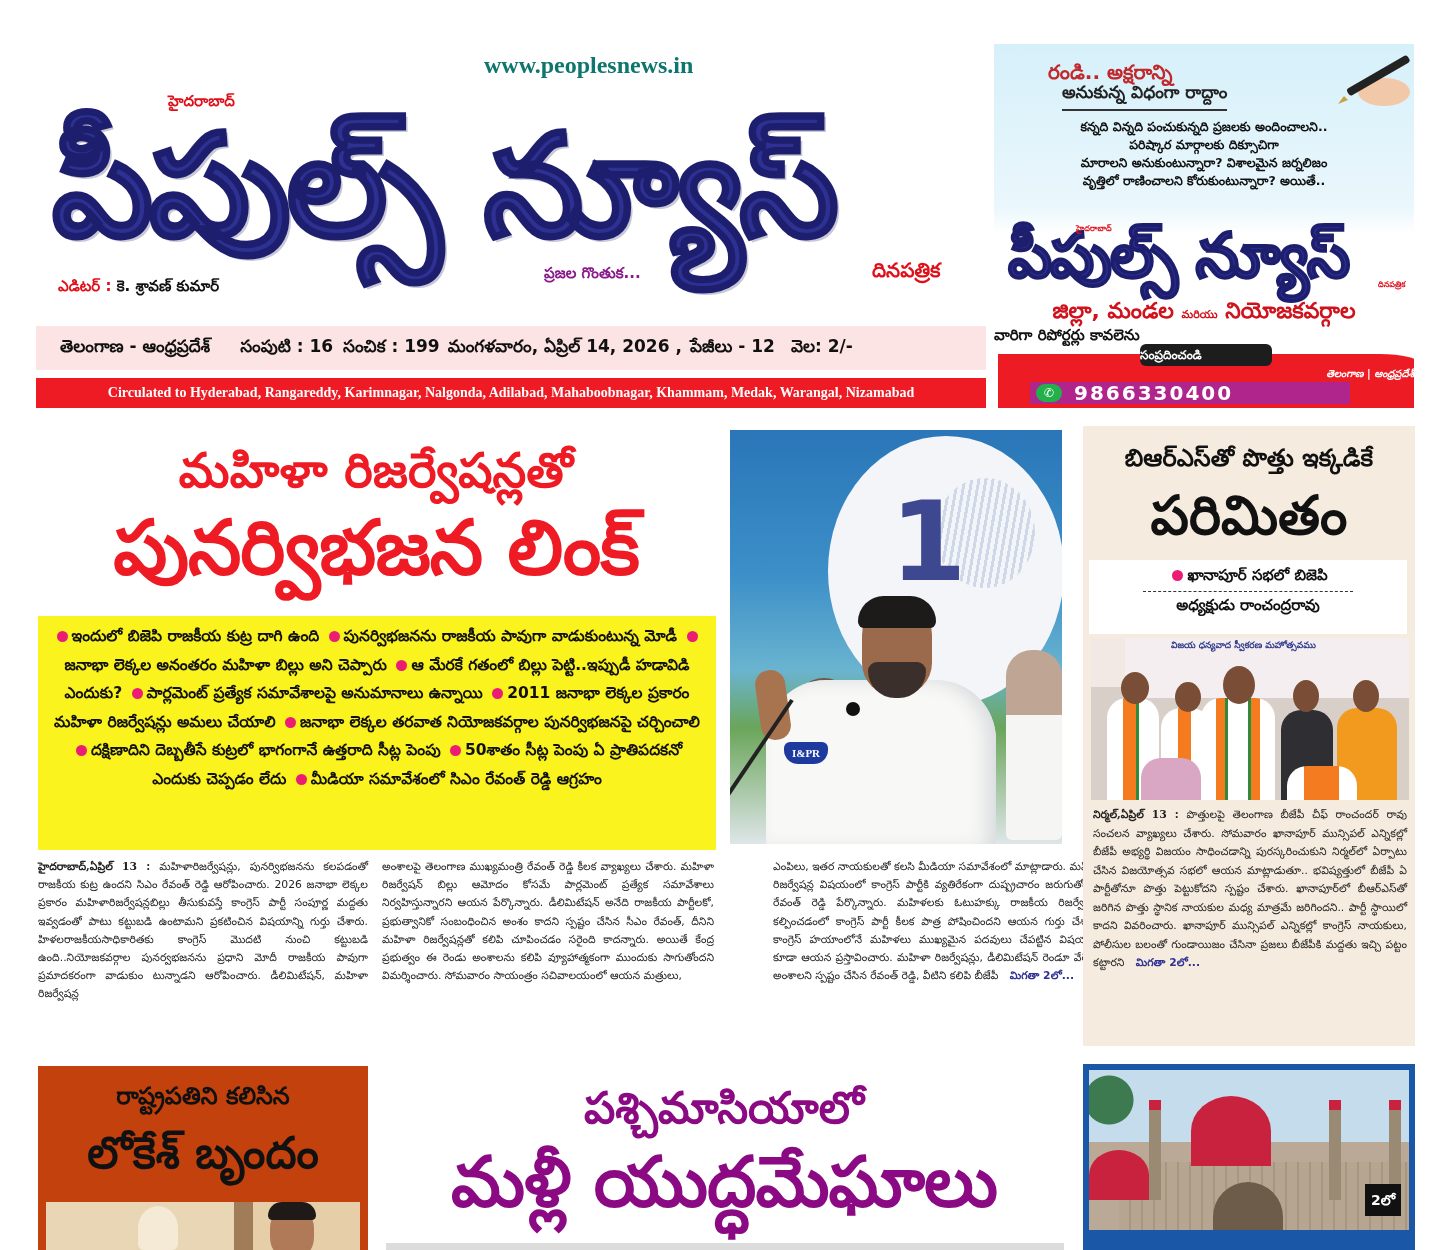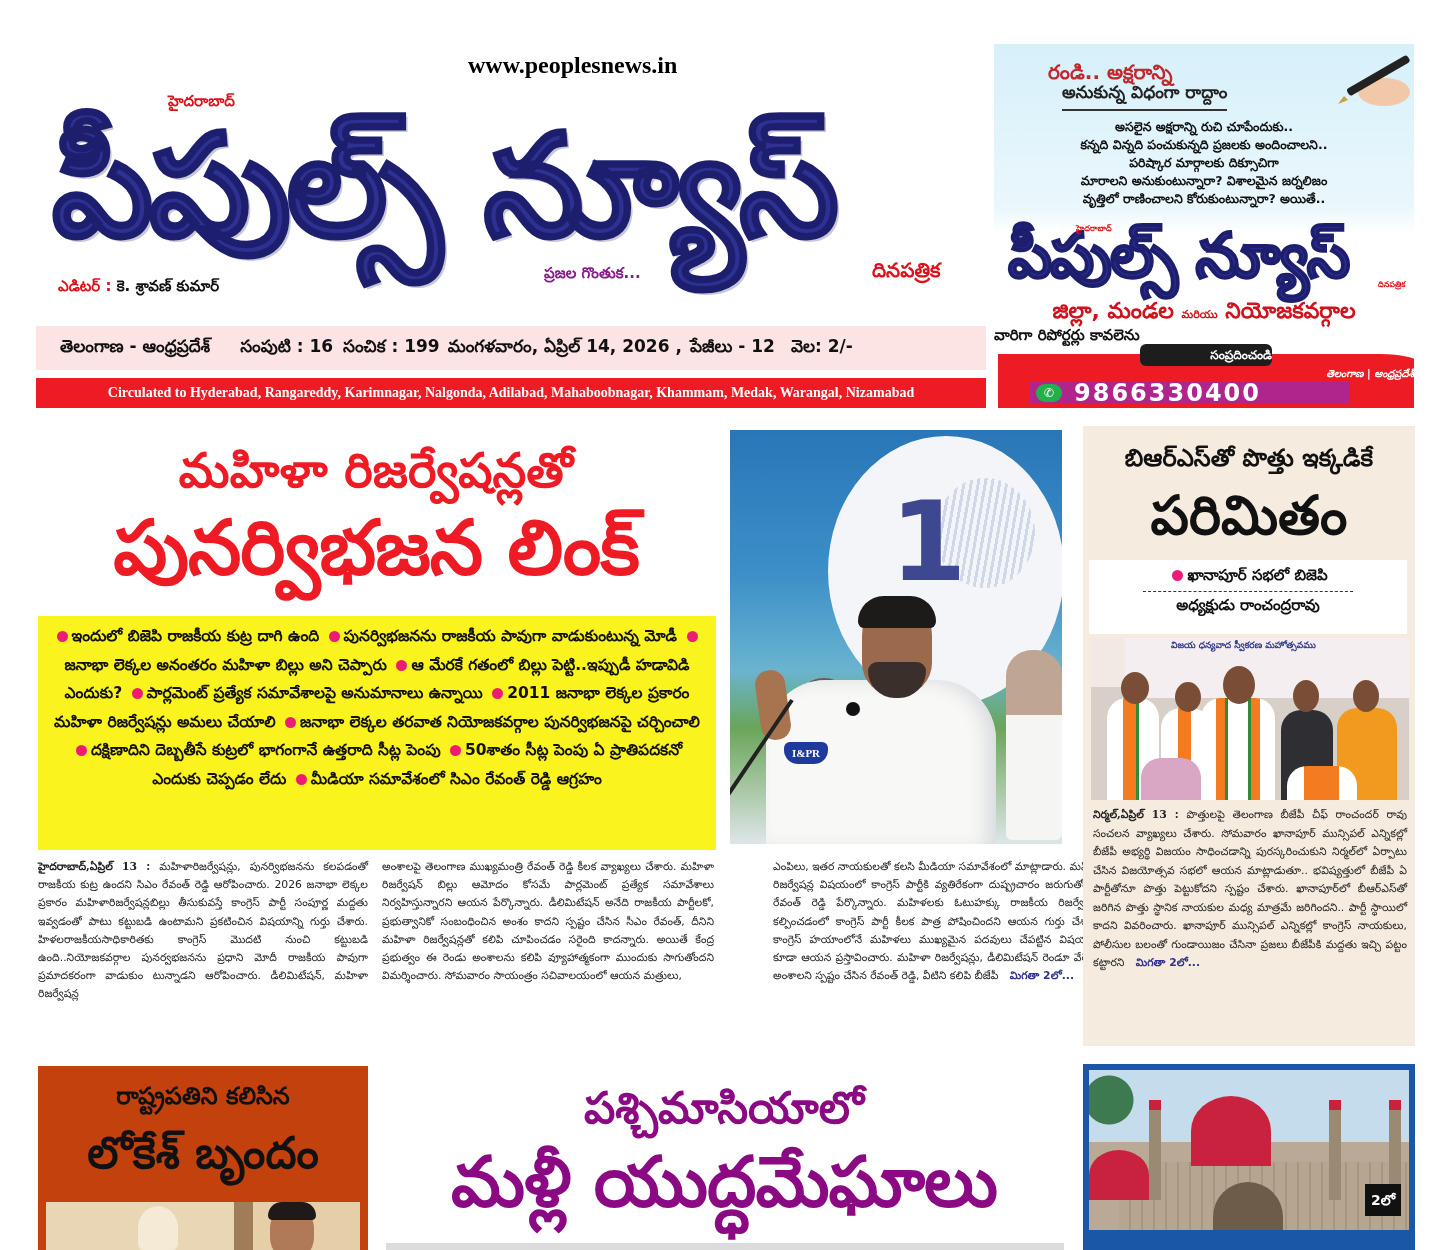--- a/index.html
+++ b/index.html
@@ -1,21 +1,21 @@
 <!DOCTYPE html>
 <html><head>
 <meta charset="utf-8">
 <style>
   * { box-sizing: border-box; margin: 0; padding: 0; }
   html, body { width: 1450px; height: 1250px; overflow: hidden; background: #ffffff; }
   body { font-family: "DejaVu Sans", sans-serif; color: #111; position: relative; }
 
   
   .masthead { position: absolute; left: 36px; top: 44px; width: 950px; height: 280px; }
-  .site-url { position: absolute; left: 432px; top: 8px; font-family: "Liberation Serif", serif; font-weight: bold; font-size: 24px; color: #000000; }
+  .site-url { position: absolute; left: 448px; top: 8px; font-family: "Liberation Serif", serif; font-weight: bold; font-size: 24px; color: #0f766e; }
   .city-tag { position: absolute; left: 132px; top: 48px; font-size: 15px; font-weight: bold; color: #e0101a; }
   .logo-text { position: absolute; left: 16px; top: 52px; font-family: "DejaVu Sans", sans-serif; font-weight: bold; font-size: 142px; line-height: 180px; color: #2e3192;
     -webkit-text-stroke: 3px #1d1f6e; text-shadow: 0 0 0 #fff, 3px 3px 0 #c8c8d8; letter-spacing: -4px; white-space: nowrap; }
   .editor { position: absolute; left: 22px; top: 233px; font-size: 15px; font-weight: bold; }
   .editor .lbl { color: #e0101a; }
   .editor .nm { color: #111; }
   .tagline { position: absolute; left: 508px; top: 220px; font-size: 15px; color: #8a1b8c; font-weight: bold; }
   .daily { position: absolute; left: 836px; top: 214px; font-size: 20px; color: #e0101a; font-weight: bold; }
 
   .infobar { position: absolute; left: 36px; top: 326px; width: 950px; height: 44px; background: #fde4e4; display: flex; align-items: center; padding-left: 24px; gap: 30px; font-size: 17px; font-weight: bold; color: #111; white-space: nowrap; }
@@ -28,25 +28,25 @@
   .ad .hook2 { position: absolute; left: 68px; top: 38px; font-size: 17px; font-weight: bold; color: #222; border-bottom: 2px solid #333; padding-bottom: 3px; }
   .ad .pen { position: absolute; left: 330px; top: 8px; width: 90px; height: 60px; }
   .ad .body { position: absolute; left: 0; top: 74px; width: 420px; text-align: center; font-size: 12.5px; line-height: 18px; color: #111; font-weight: bold; }
   .ad .logo2 { position: absolute; left: 14px; top: 172px; font-weight: bold; font-size: 62px; line-height: 80px; color: #2e3192; -webkit-text-stroke: 2px #1d1f6e; letter-spacing: -2px; white-space: nowrap; }
   .ad .logo2-city { position: absolute; left: 82px; top: 180px; font-size: 8px; color: #e0101a; font-weight: bold; }
   .ad .logo2-daily { position: absolute; left: 384px; top: 236px; font-size: 8px; color: #e0101a; font-weight: bold; }
   .ad .wanted1 { position: absolute; left: 0; top: 254px; width: 420px; text-align: center; font-size: 22px; font-weight: bold; color: #d0121c; white-space: nowrap; }
   .ad .wanted1 .small { font-size: 11px; }
   .ad .wanted2 { position: absolute; left: 0; top: 282px; width: 420px; text-align: left; font-size: 15px; font-weight: bold; color: #111; }
   .ad .redfoot { position: absolute; left: 4px; top: 310px; width: 422px; height: 54px; background: #ed1c24; border-top-right-radius: 40px 10px; }
-  .ad .contact-pill { position: absolute; left: 146px; top: 300px; width: 132px; height: 22px; background: #1d1d1d; color: #fff; border-radius: 6px; font-size: 12px; font-weight: bold; text-align: right; line-height: 22px; }
+  .ad .contact-pill { position: absolute; left: 146px; top: 300px; width: 132px; height: 22px; background: #1d1d1d; color: #fff; border-radius: 6px; font-size: 12px; font-weight: bold; text-align: left; line-height: 22px; }
   .ad .states { position: absolute; left: 0; top: 324px; width: 420px; text-align: right; color: #fff; font-size: 10px; font-weight: bold; font-style: italic; }
   .ad .phone-strip { position: absolute; left: 36px; top: 338px; width: 320px; height: 22px; background: #b0258c; display: flex; align-items: center; }
   .ad .phone-icon { width: 26px; height: 18px; border-radius: 9px; background: #22b04a; margin-left: 6px; margin-right: 12px; display: flex; align-items: center; justify-content: center; color: #fff; font-size: 12px; }
-  .ad .phone-num { color: #fff; font-weight: bold; font-size: 24px; letter-spacing: 2px; font-family: "DejaVu Sans", sans-serif; }
+  .ad .phone-num { color: #fff; font-weight: bold; font-size: 20px; letter-spacing: 2px; font-family: "DejaVu Sans", sans-serif; }
 
   
   .lead-head1 { position: absolute; left: 36px; top: 440px; width: 680px; text-align: center; font-size: 48px; font-weight: bold; color: #ee1b24; line-height: 60px; }
   .lead-head2 { position: absolute; left: 36px; top: 498px; width: 680px; text-align: center; font-size: 76px; font-weight: bold; color: #ee1b24; line-height: 100px; letter-spacing: -1px; }
   .highlights { position: absolute; left: 38px; top: 616px; width: 678px; height: 234px; background: #fbf31e; padding: 6px 10px; text-align: center; font-size: 15.5px; font-weight: bold; line-height: 28.5px; color: #111; }
   .bullet { display: inline-block; width: 11px; height: 11px; border-radius: 50%; background: #ec1c74; margin: 0 4px; vertical-align: middle; }
 
   .lead-photo { position: absolute; left: 730px; top: 430px; width: 332px; height: 414px; overflow: hidden;
     background: linear-gradient(180deg, #2a76b8 0%, #3c8fc8 35%, #6ab4d0 58%, #6aa55a 72%, #dfe6e9 100%); }
   .lead-photo .disc { position: absolute; left: 98px; top: 6px; width: 236px; height: 270px; border-radius: 50%; background: #f3f5f8; }
@@ -135,21 +135,20 @@
 
 <aside class="ad">
   <div class="hook1">రండి.. అక్షరాన్ని</div>
   <div class="hook2">అనుకున్న విధంగా రాద్దాం</div>
   <svg class="pen" viewBox="0 0 90 60">
     <ellipse cx="60" cy="40" rx="26" ry="14" fill="#f2c9a8"></ellipse>
     <rect x="20" y="22" width="70" height="8" rx="3" fill="#222" transform="rotate(-30 50 26)"></rect>
     <polygon points="14,52 20,44 24,48" fill="#c9a23a"></polygon>
   </svg>
   <div class="body">
-    <div>అసలైన అక్షరాన్ని రుచి చూపేందుకు..</div>
     <div>కన్నది విన్నది పంచుకున్నది ప్రజలకు అందించాలని..</div>
     <div>పరిష్కార మార్గాలకు దిక్సూచిగా</div>
     <div>మారాలని అనుకుంటున్నారా? విశాలమైన జర్నలిజం</div>
     <div>వృత్తిలో రాణించాలని కోరుకుంటున్నారా? అయితే..</div>
   </div>
   <div class="logo2">పీపుల్స్ న్యూస్</div>
   <div class="logo2-city">హైదరాబాద్</div>
   <div class="logo2-daily">దినపత్రిక</div>
   <div class="wanted1">
     <span>జిల్లా, మండల</span>

